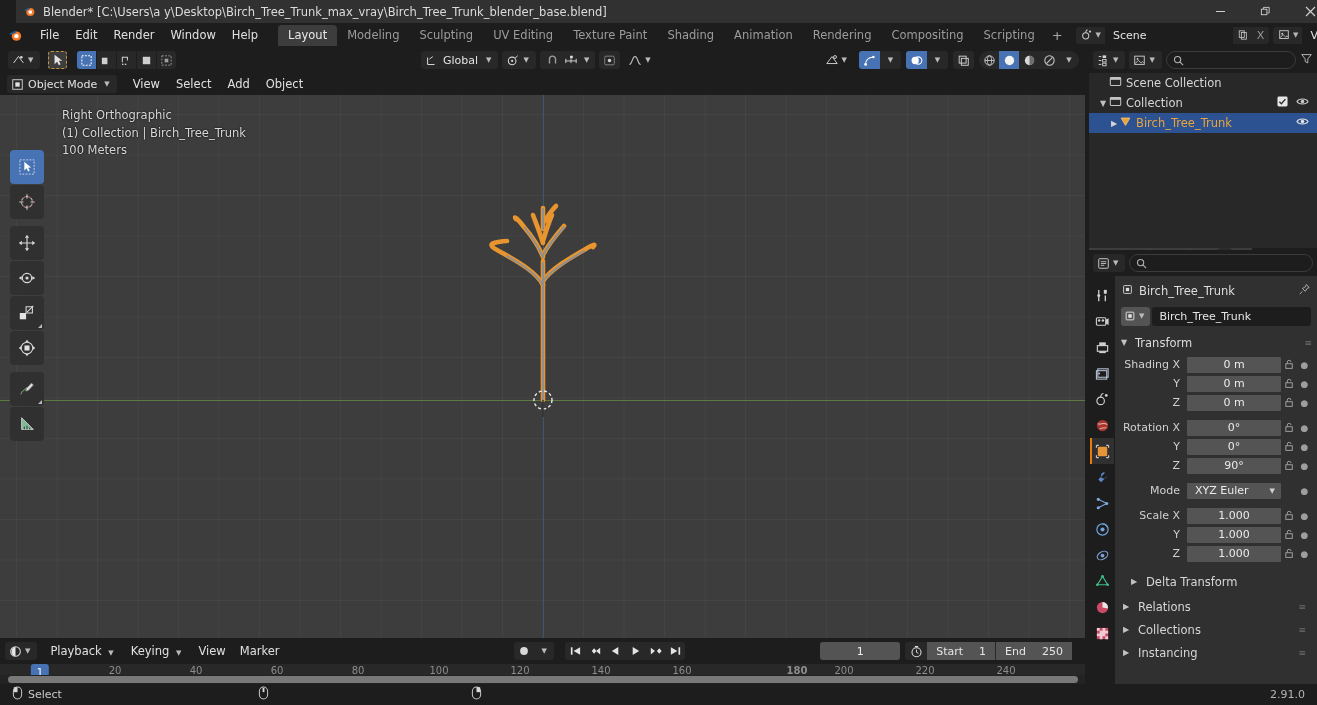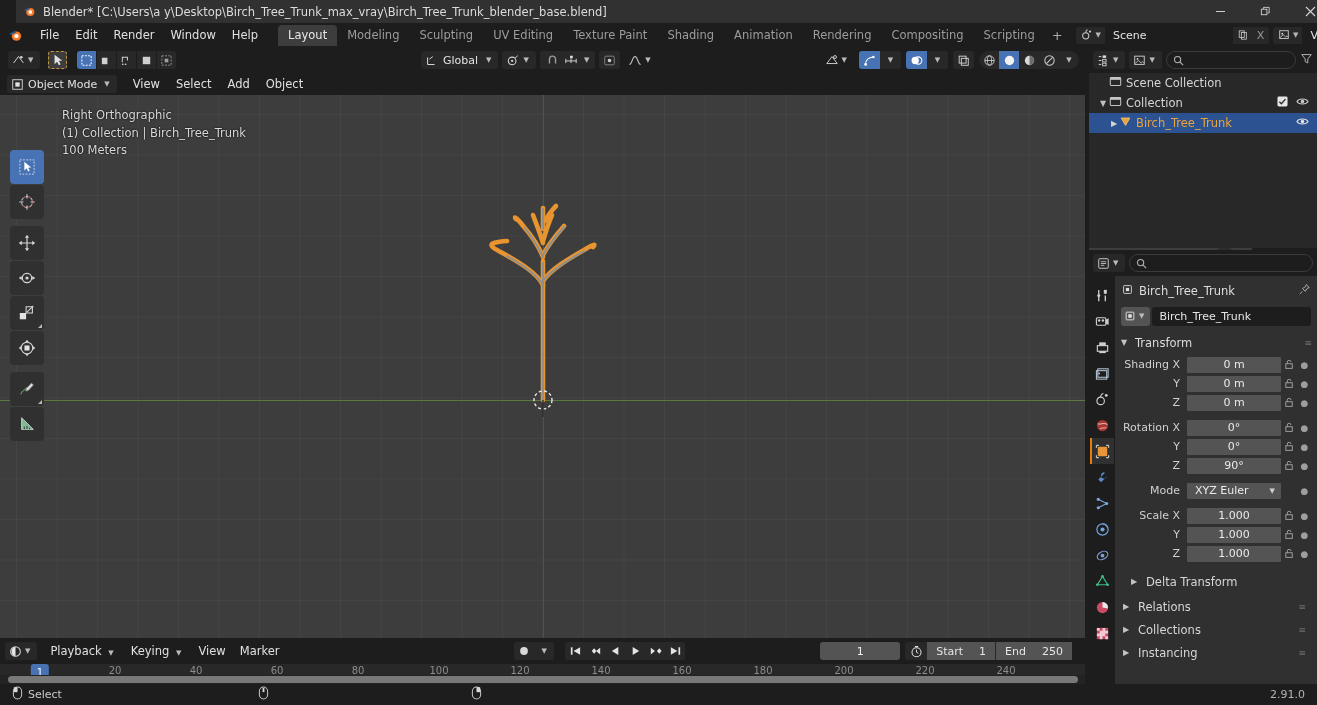--- a/index.html
+++ b/index.html
@@ -1089,21 +1089,21 @@
 
     <div class="tl-ruler">
       <span class="tick" style="left:115px;">20</span>
       <span class="tick" style="left:196px;">40</span>
       <span class="tick" style="left:277px;">60</span>
       <span class="tick" style="left:358px;">80</span>
       <span class="tick" style="left:439px;">100</span>
       <span class="tick" style="left:520px;">120</span>
       <span class="tick" style="left:601px;">140</span>
       <span class="tick" style="left:682px;">160</span>
-      <span class="tick" style="left:763px;">180</span>
+      <span class="tick" style="left:797px;font-weight:bold;">180</span>
       <span class="tick" style="left:844px;">200</span>
       <span class="tick" style="left:925px;">220</span>
       <span class="tick" style="left:1006px;">240</span>
       <span class="playhead" style="left:40px;">1</span>
     </div>
 
     <div class="scrollbar">
       <div class="scroll-thumb"></div>
     </div>
   </div>

